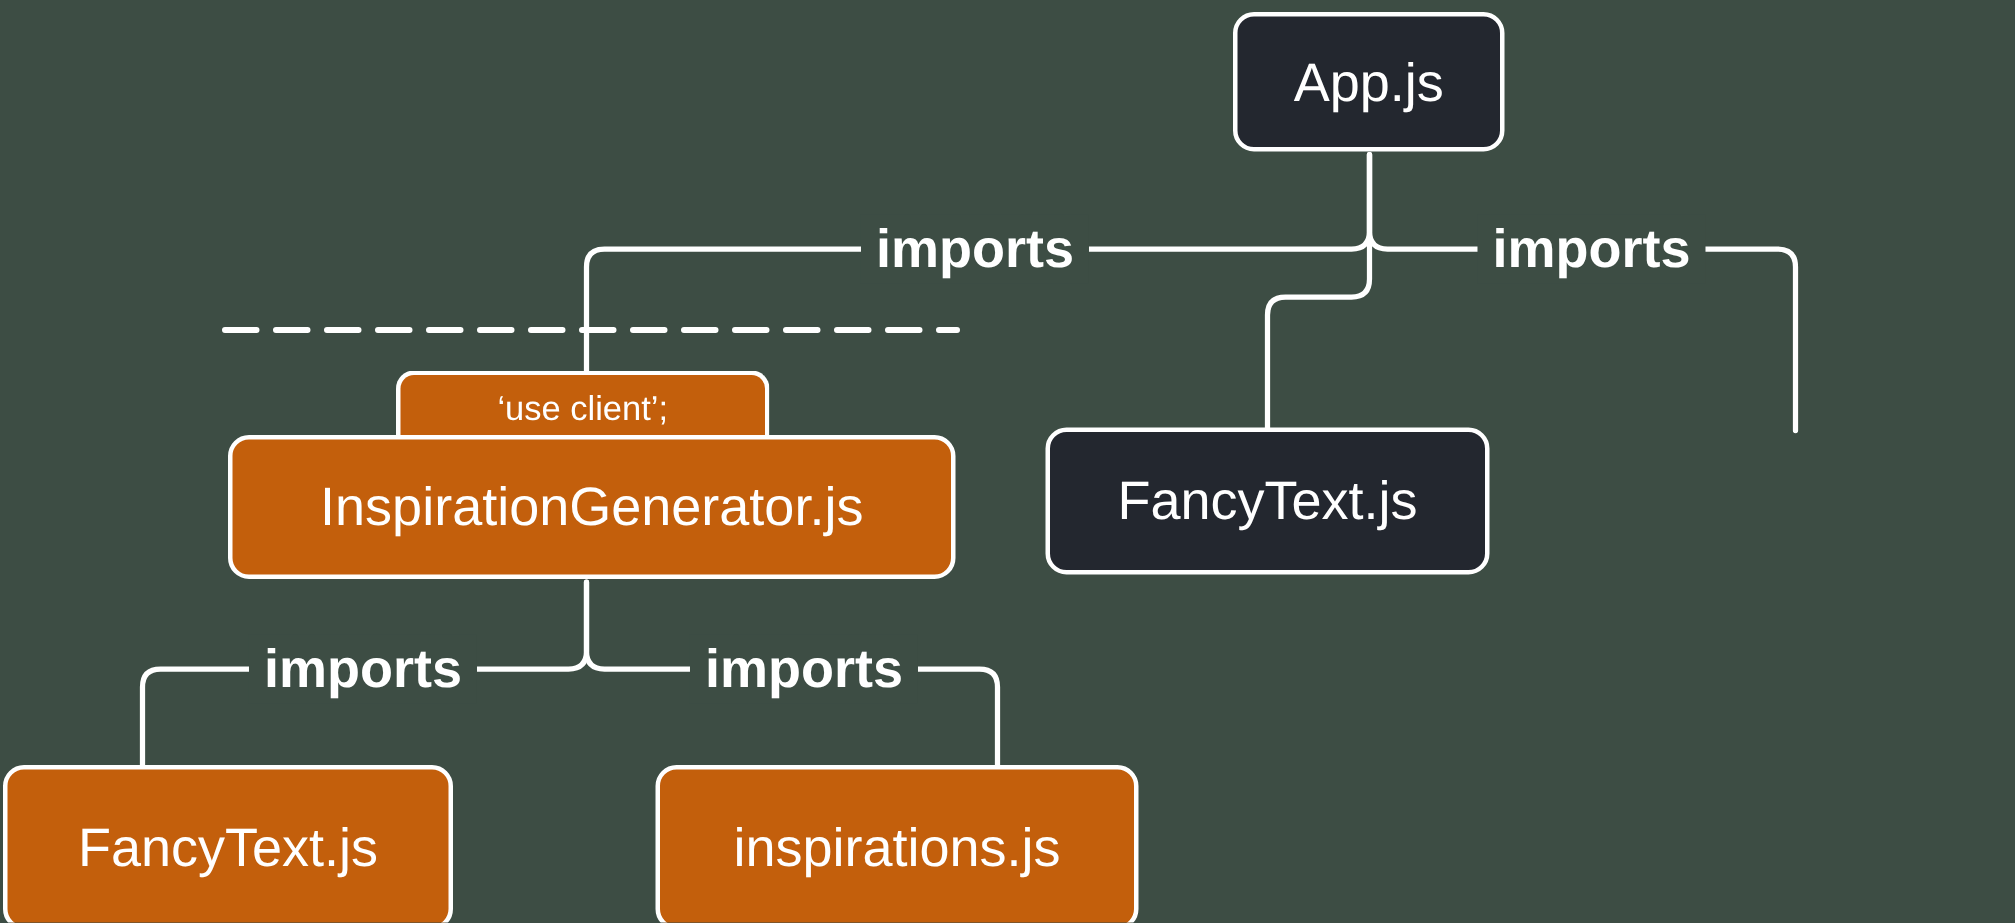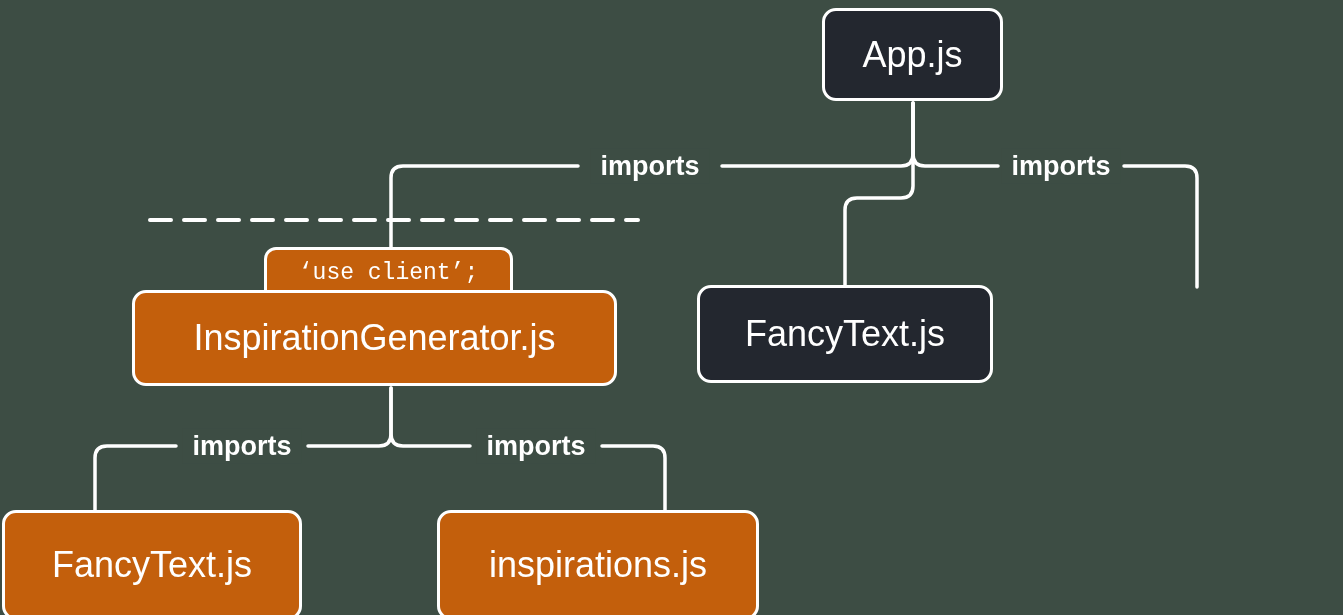--- a/index.html
+++ b/index.html
@@ -17,36 +17,36 @@
   }
   svg.lines {
     position: absolute; left: 0; top: 0;
     width: 1343px; height: 615px;
     z-index: 0;
   }
   .edge-label {
     position: absolute;
     transform: translate(-50%, -50%);
     color: #ffffff;
-    font-size: 27px;
+    font-size: 36px;
     font-weight: 600;
     background: #3d4d44;
     padding: 2px 10px;
     z-index: 1;
     white-space: nowrap;
   }
   .directive-tab {
     position: absolute;
     background: #c35f0c;
     border: 3px solid #ffffff;
     border-bottom: none;
     border-radius: 12px 12px 0 0;
     display: flex; align-items: center; justify-content: center;
     color: #ffffff;
-    font-family: Liberation Mono, monospace;
+    font-family: Liberation Sans, sans-serif;
     font-size: 23px;
     box-sizing: border-box;
     z-index: 2;
     white-space: nowrap;
   }
   .node {
     position: absolute;
     display: flex; align-items: center; justify-content: center;
     border: 3px solid #ffffff;
     border-radius: 14px;
@@ -90,21 +90,21 @@
   <div class="edge-label" style="left:536px; top:446px;">imports</div>
 
   <div class="directive-tab" style="left:264px; top:247px; width:249px; height:48px;">
     <span>‘use client’;</span>
   </div>
 
   <div class="node server" style="left:822px; top:8px; width:181px; height:93px;align-items:center;">
     <span>App.js</span>
   </div>
 
-  <div class="node client" style="left:132px; top:290px; width:485px; height:96px;">
+  <div class="node client" style="left:152px; top:290px; width:485px; height:96px;">
     <span>InspirationGenerator.js</span>
   </div>
 
   <div class="node server" style="left:697px; top:285px; width:296px; height:98px;">
     <span>FancyText.js</span>
   </div>
 
 
   <div class="node client" style="left:2px; top:510px; width:300px; height:110px;">
     <span>FancyText.js</span>

